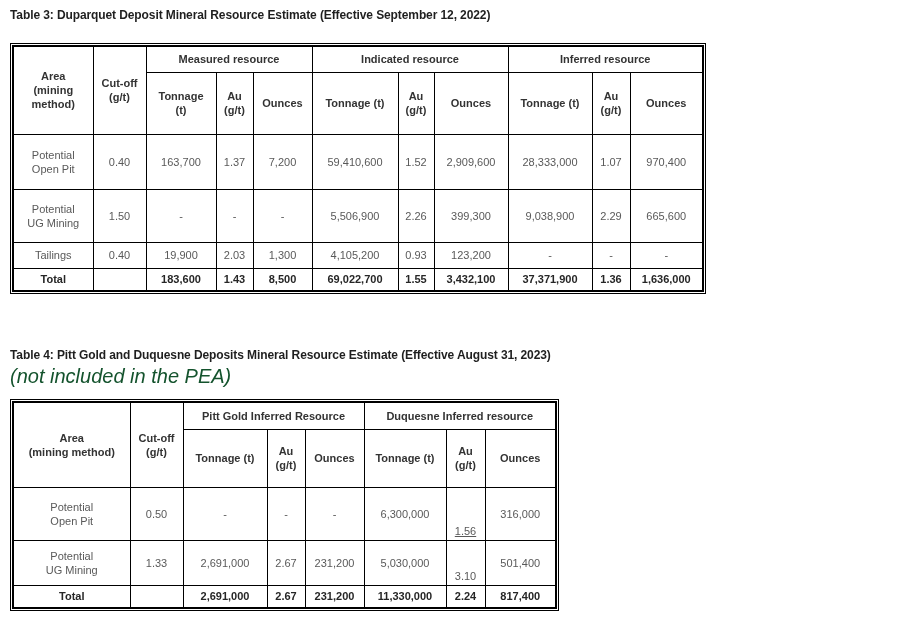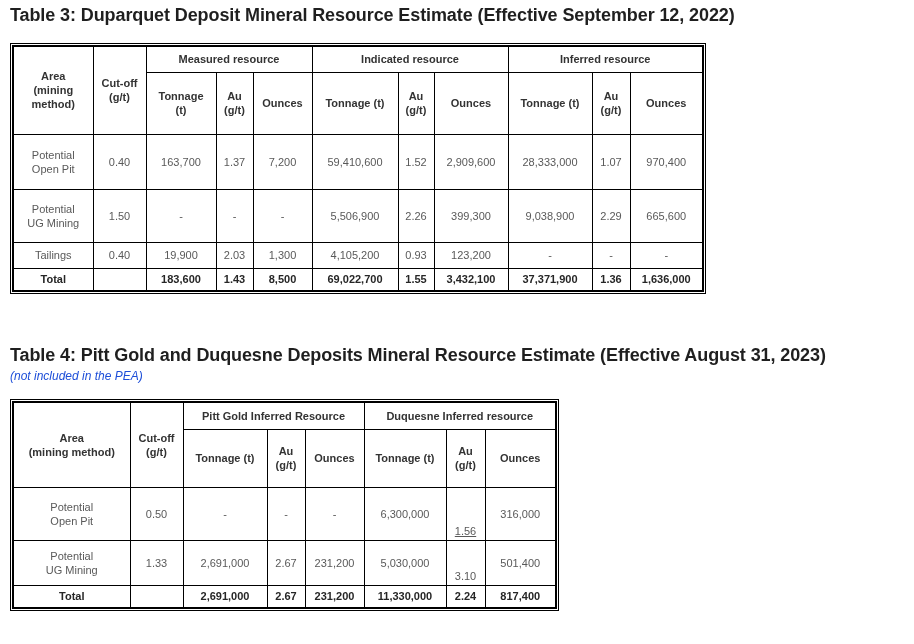--- a/index.html
+++ b/index.html
@@ -5,33 +5,33 @@
   * { box-sizing: border-box; }
   html, body { margin: 0; padding: 0; }
   body {
     width: 914px; height: 644px;
     background: #ffffff;
     font-family: "Liberation Sans", sans-serif;
     overflow: hidden;
     padding: 6px 0 0 10px;
   }
   .doc-title {
-    font-size: 18px;
+    font-size: 12px;
     font-weight: bold;
     color: #1f1f1f;
     margin: 0;
     line-height: 19px;
     letter-spacing: -0.1px;
   }
   .t3-title { margin-bottom: 18px; }
   .t4-title { margin-top: 52px; }
   .doc-subtitle {
-    font-size: 12px;
+    font-size: 20px;
     font-style: italic;
-    color: #1d4ed8;
+    color: #14532d;
     margin: 2px 0 14px 0;
     line-height: 18px;
   }
   .tbl-frame {
     display: inline-block;
     border: 1px solid #000;
     padding: 1px;
     background: #fff;
     vertical-align: top;
   }

